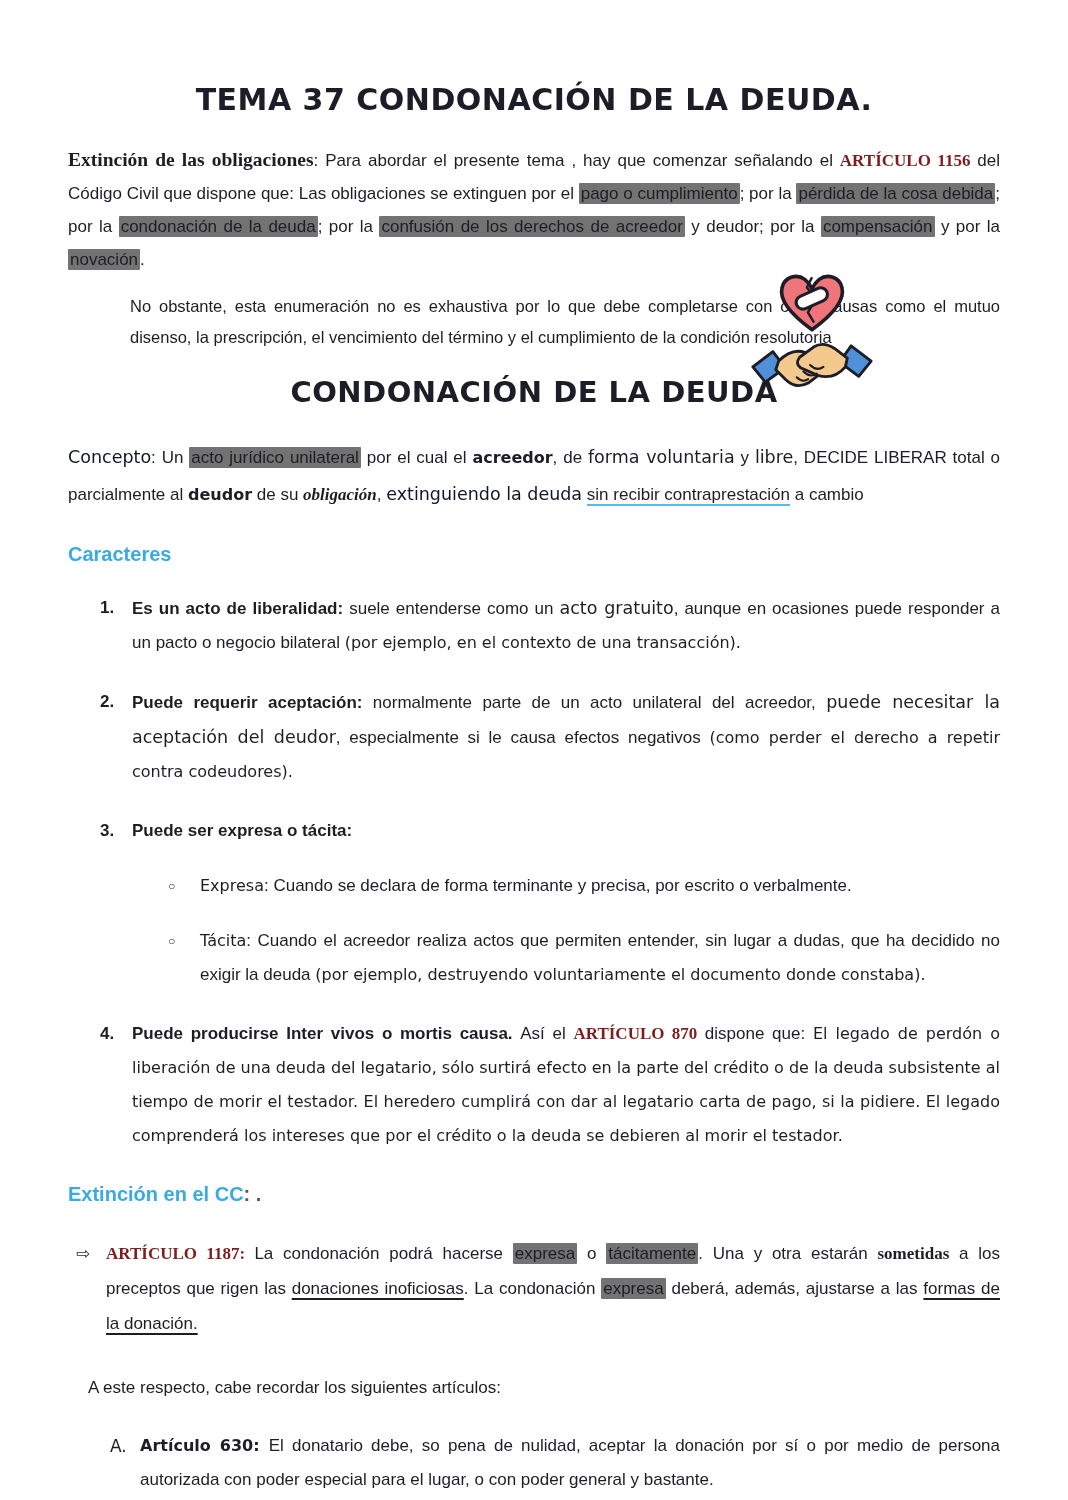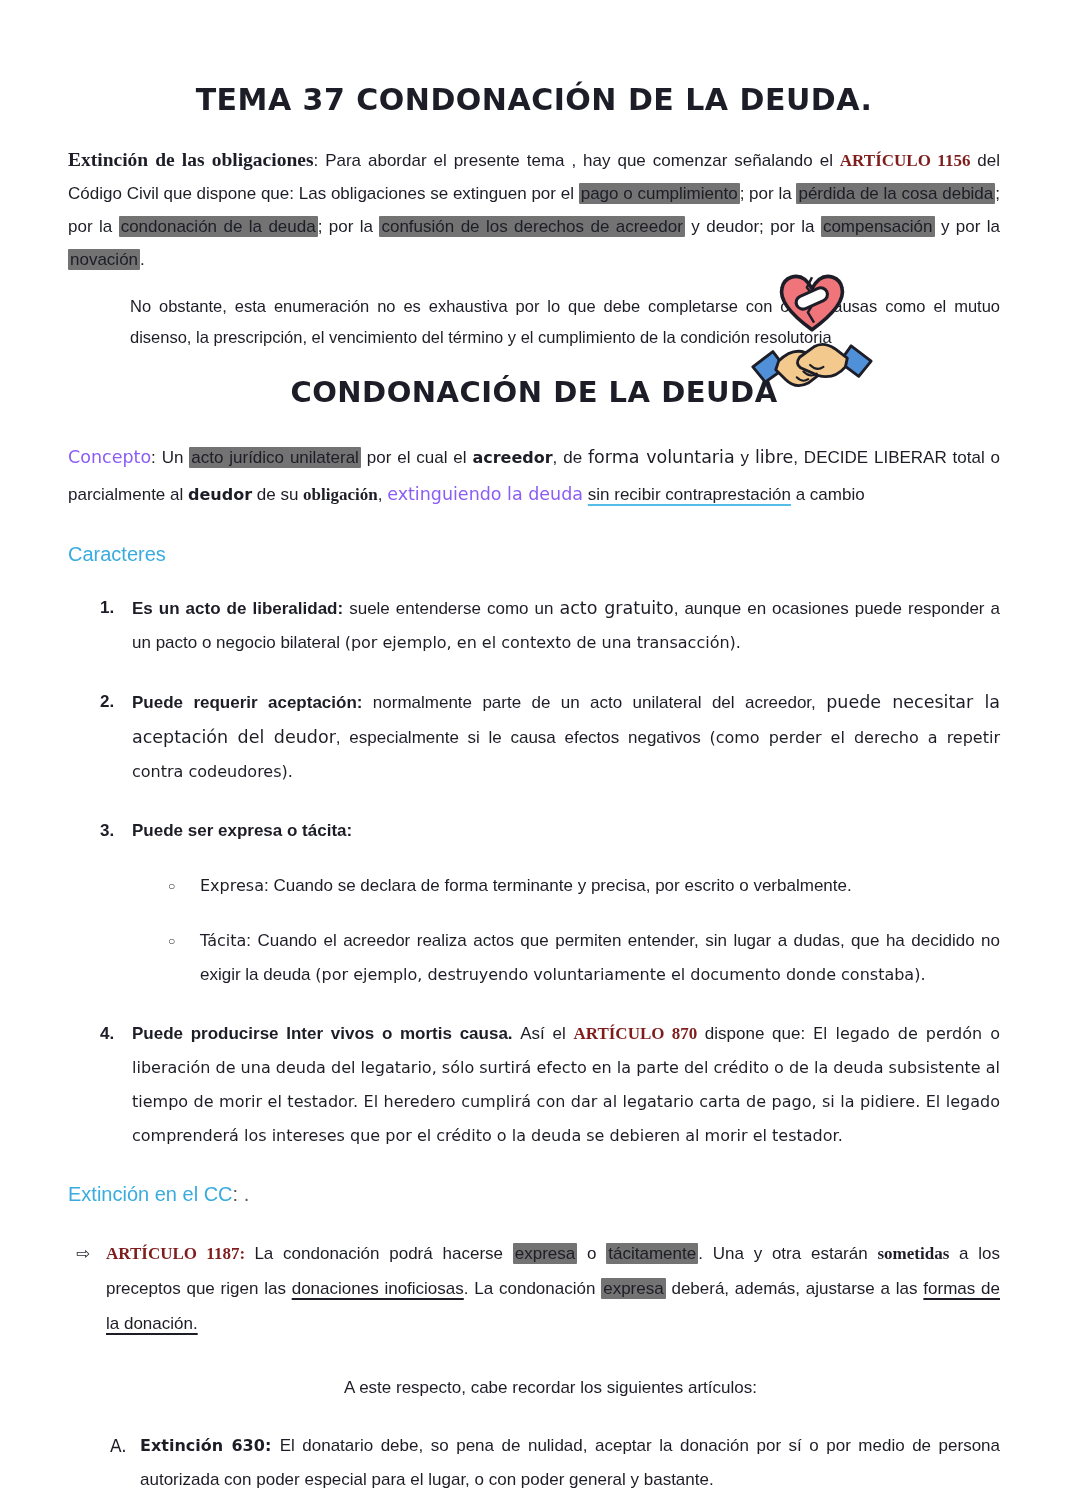--- a/index.html
+++ b/index.html
@@ -36,52 +36,52 @@
   }
   .illustration{
     position:absolute;left:748px;top:268px;width:128px;
     display:flex;flex-direction:column;align-items:center;
   }
   .illustration svg{display:block;}
   .concept{margin:30px 0 0;line-height:36px;}
   .section-label{
     margin:30px 0 0;
     font-size:20px;
-    font-weight:400;
+    font-weight:700;
     color:#3aabdf;
     font-family:"Liberation Sans",sans-serif;
   }
   .dark-suffix{color:#55565e;}
   .num-list{margin-top:10px;}
   .num-item{display:flex;margin-top:25px;padding-left:32px;}
   .num{width:32px;flex:0 0 32px;font-weight:700;line-height:34px;}
   .num-body{flex:1;line-height:34px;text-align:justify;}
   .sub-item{display:flex;margin-top:21px;padding-left:36px;}
   .sub-marker{width:32px;flex:0 0 32px;font-size:12px;line-height:34px;color:#2a2a33;}
   .sub-body{flex:1;line-height:34px;text-align:justify;}
   .arrow-item{display:flex;margin-top:30px;padding-left:8px;}
   .arrow{width:30px;flex:0 0 30px;font-family:"DejaVu Sans",sans-serif;font-size:17px;line-height:35px;color:#2a2a33;}
   .arrow-body{flex:1;line-height:35px;text-align:justify;}
-  .respecto{margin:32px 0 0 33px;line-height:30px;text-align:center;}
+  .respecto{margin:32px 0 0 20px;line-height:30px;}
   .letter-list{margin-top:4px;padding-left:42px;}
   .letter-item{display:flex;margin-top:26px;}
   .letter{width:30px;flex:0 0 30px;line-height:34px;font-family:"DejaVu Sans",sans-serif;}
   .letter-body{flex:1;line-height:34px;text-align:justify;}
   
   .s-hl{background:#737373;padding:1px 2px;border-radius:1px;}
   .s-b{font-weight:700;}
   .s-bserif{font-family:"Liberation Serif",serif;font-weight:700;}
   .s-lg{font-size:19.5px;}
   .s-ref{font-family:"Liberation Serif",serif;font-weight:700;color:#7f1d1d;}
-  .s-cyan{color:#8b5cf6;}
+  .s-cyan{color:#0f172a;}
   .s-u{text-decoration:underline;text-underline-offset:4px;text-decoration-thickness:1.5px;}
   .s-ucyan{text-decoration:underline;text-decoration-color:#56bce8;text-underline-offset:4px;text-decoration-thickness:2px;}
   .s-hand{font-family:"DejaVu Sans",sans-serif;font-size:16px;}
   .s-handbig{font-family:"DejaVu Sans",sans-serif;font-size:17.5px;}
-  .s-script{font-family:"Liberation Serif",serif;font-weight:700;}
+  .s-script{font-family:"Liberation Serif",serif;font-style:italic;font-weight:700;}
 </style>
 </head>
 <body>
 
 <div class="page">
 
   <h1 class="title">TEMA 37 CONDONACIÓN DE LA DEUDA.</h1>
 
   <p class="intro just"><span class="s-bserif s-lg">Extinción de las obligaciones</span><span>: Para abordar el presente tema , hay que comenzar señalando el </span><span class="s-ref">ARTÍCULO 1156</span><span> del Código Civil que dispone que: Las obligaciones se extinguen por el </span><span class="s-hl">pago o cumplimiento</span><span>; por la </span><span class="s-hl">pérdida de la cosa debida</span><span>; por la </span><span class="s-hl">condonación de la deuda</span><span>; por la </span><span class="s-hl">confusión de los derechos de acreedor</span><span> y deudor; por la </span><span class="s-hl">compensación</span><span> y por la </span><span class="s-hl">novación</span><span>.</span></p>
 
@@ -140,17 +140,17 @@
   <div class="arrow-item">
     <span class="arrow">⇨</span>
     <div class="arrow-body"><span class="s-ref">ARTÍCULO 1187: </span><span>La condonación podrá hacerse </span><span class="s-hl">expresa</span><span> o </span><span class="s-hl">tácitamente</span><span>. Una y otra estarán </span><span class="s-bserif">sometidas</span><span> a los preceptos que rigen las </span><span class="s-u">donaciones inoficiosas</span><span>. La condonación </span><span class="s-hl">expresa</span><span> deberá, además, ajustarse a las </span><span class="s-u">formas de la donación.</span></div>
   </div>
 
   <p class="respecto">A este respecto, cabe recordar los siguientes artículos:</p>
 
   <div class="letter-list" id="articles-list">
       <div class="letter-item">
         <span class="letter">A.</span>
-        <div class="letter-body"><span class="s-b s-hand">Extinción 630: </span><span>El donatario debe, so pena de nulidad, aceptar la donación por sí o por medio de persona autorizada con poder especial para el lugar, o con poder general y bastante.</span></div>
+        <div class="letter-body"><span class="s-b s-hand">Artículo 630: </span><span>El donatario debe, so pena de nulidad, aceptar la donación por sí o por medio de persona autorizada con poder especial para el lugar, o con poder general y bastante.</span></div>
       </div>
     </div>
 
 </div>
 
 </body></html>

